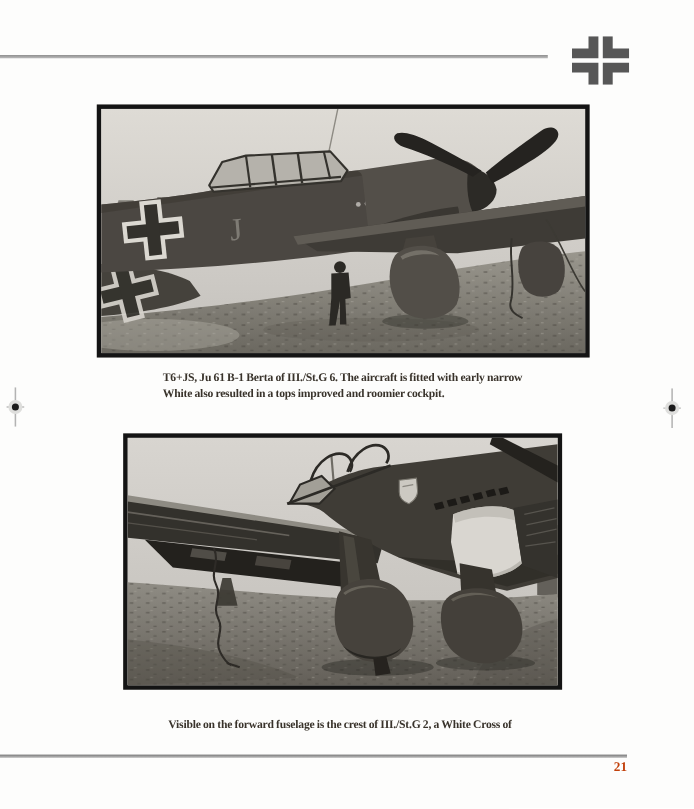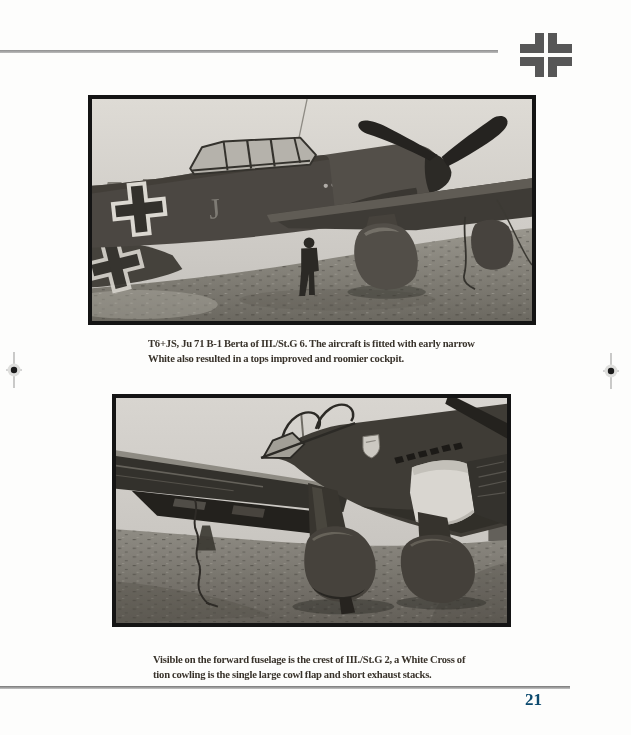--- a/index.html
+++ b/index.html
@@ -22,22 +22,22 @@
   .photo1{left:88px;top:95px;width:448px;height:230px;}
   .photo2{left:112px;top:394px;width:399px;height:233px;}
 
   .caption{position:absolute;color:#39332b;font-weight:bold;font-size:10.6px;
            line-height:15px;letter-spacing:-0.2px;word-spacing:-0.3px;}
   .caption1{left:148px;top:336px;}
   .caption2{left:153px;top:641px;margin-top:11px;}
   .cap-line{white-space:nowrap;}
   .it{}
 
-  .pagenum{position:absolute;left:500px;top:690px;width:42px;text-align:right;
-           font-weight:bold;font-size:17px;color:#0c4a6e;}
+  .pagenum{position:absolute;left:528px;top:690px;width:42px;text-align:right;
+           font-weight:bold;font-size:12px;color:#c2410c;}
 </style>
 </head>
 <body>
 
 <div class="page">
 
   <div class="rule-top"></div>
 
   <svg class="corner-cross" viewBox="0 0 52 44">
     <g fill="#575757">
@@ -135,21 +135,21 @@
       <ellipse cx="300" cy="200" rx="40" ry="7" fill="#34322d" opacity="0.45"></ellipse>
       <path d="M272,138 C280,128 304,125 318,135 C331,147 335,169 329,184 C321,198 296,202 281,192 C266,180 263,152 272,138 Z" fill="#524e48"></path>
       <path d="M277,139 C287,132 303,131 313,138 C305,136 288,136 279,142 Z" fill="#7d7970" opacity="0.8"></path>
 
       <circle cx="221" cy="149" r="5.5" fill="#2b2925"></circle>
       <path d="M213,155 L229,154 L231,178 L226,179 L227,203 L221,203 L221,181 L217,204 L211,204 L213,178 Z" fill="#2b2925"></path>
     </svg>
   </div>
 
   <div class="caption caption1">
-    <div class="cap-line"><span>T6+JS, Ju 71 B-1 </span><span class="it">Berta</span><span> of III./St.G 6. The aircraft is fitted with early narrow</span></div>
+    <div class="cap-line"><span>T6+JS, Ju 61 B-1 </span><span class="it">Berta</span><span> of III./St.G 6. The aircraft is fitted with early narrow</span></div>
     <div class="cap-line"><span class="it">White</span><span> also resulted in a tops improved and roomier cockpit.</span></div>
   </div>
 
   <div class="photo photo2">
     <svg role="img" viewBox="0 0 399 233" preserveAspectRatio="none" aria-label="Black and white photograph: close view of a Ju 87 port wing and forward fuselage with open canopy, unit crest, short exhaust stacks, white cowling panel and canvas-covered wheel spats on grass">
       <defs>
         <linearGradient id="p2sky" x1="0" y1="0" x2="0" y2="1">
           <stop offset="0" stop-color="#d8d5d0"></stop>
             <stop offset="1" stop-color="#c1beb9"></stop>
         </linearGradient>
@@ -228,19 +228,18 @@
       <path d="M228,208 L240,206 L244,222 L230,224 Z" fill="#26231f"></path>
 
       <path d="M308,118 L338,124 L344,158 L310,156 Z" fill="#36332d"></path>
       <path d="M292,158 C296,146 312,140 332,142 C352,145 364,158 366,176 C368,194 358,208 338,212 C316,214 298,204 293,186 C290,175 290,166 292,158 Z" fill="#44403a"></path>
       <path d="M300,152 C312,144 330,144 344,151 C332,146 312,147 302,154 Z" fill="#6b675e" opacity="0.8"></path>
     </svg>
   </div>
 
   <div class="caption caption2">
     <div class="cap-line"><span>Visible on the forward fuselage is the crest of III./St.G 2, a White Cross of</span></div>
-    <div class="cap-line"><span>tion cowling is the single large cowl flap and short exhaust stacks.</span></div>
   </div>
 
   <div class="rule-bottom"></div>
   <div class="pagenum">21</div>
 
 </div>
 
 </body></html>

